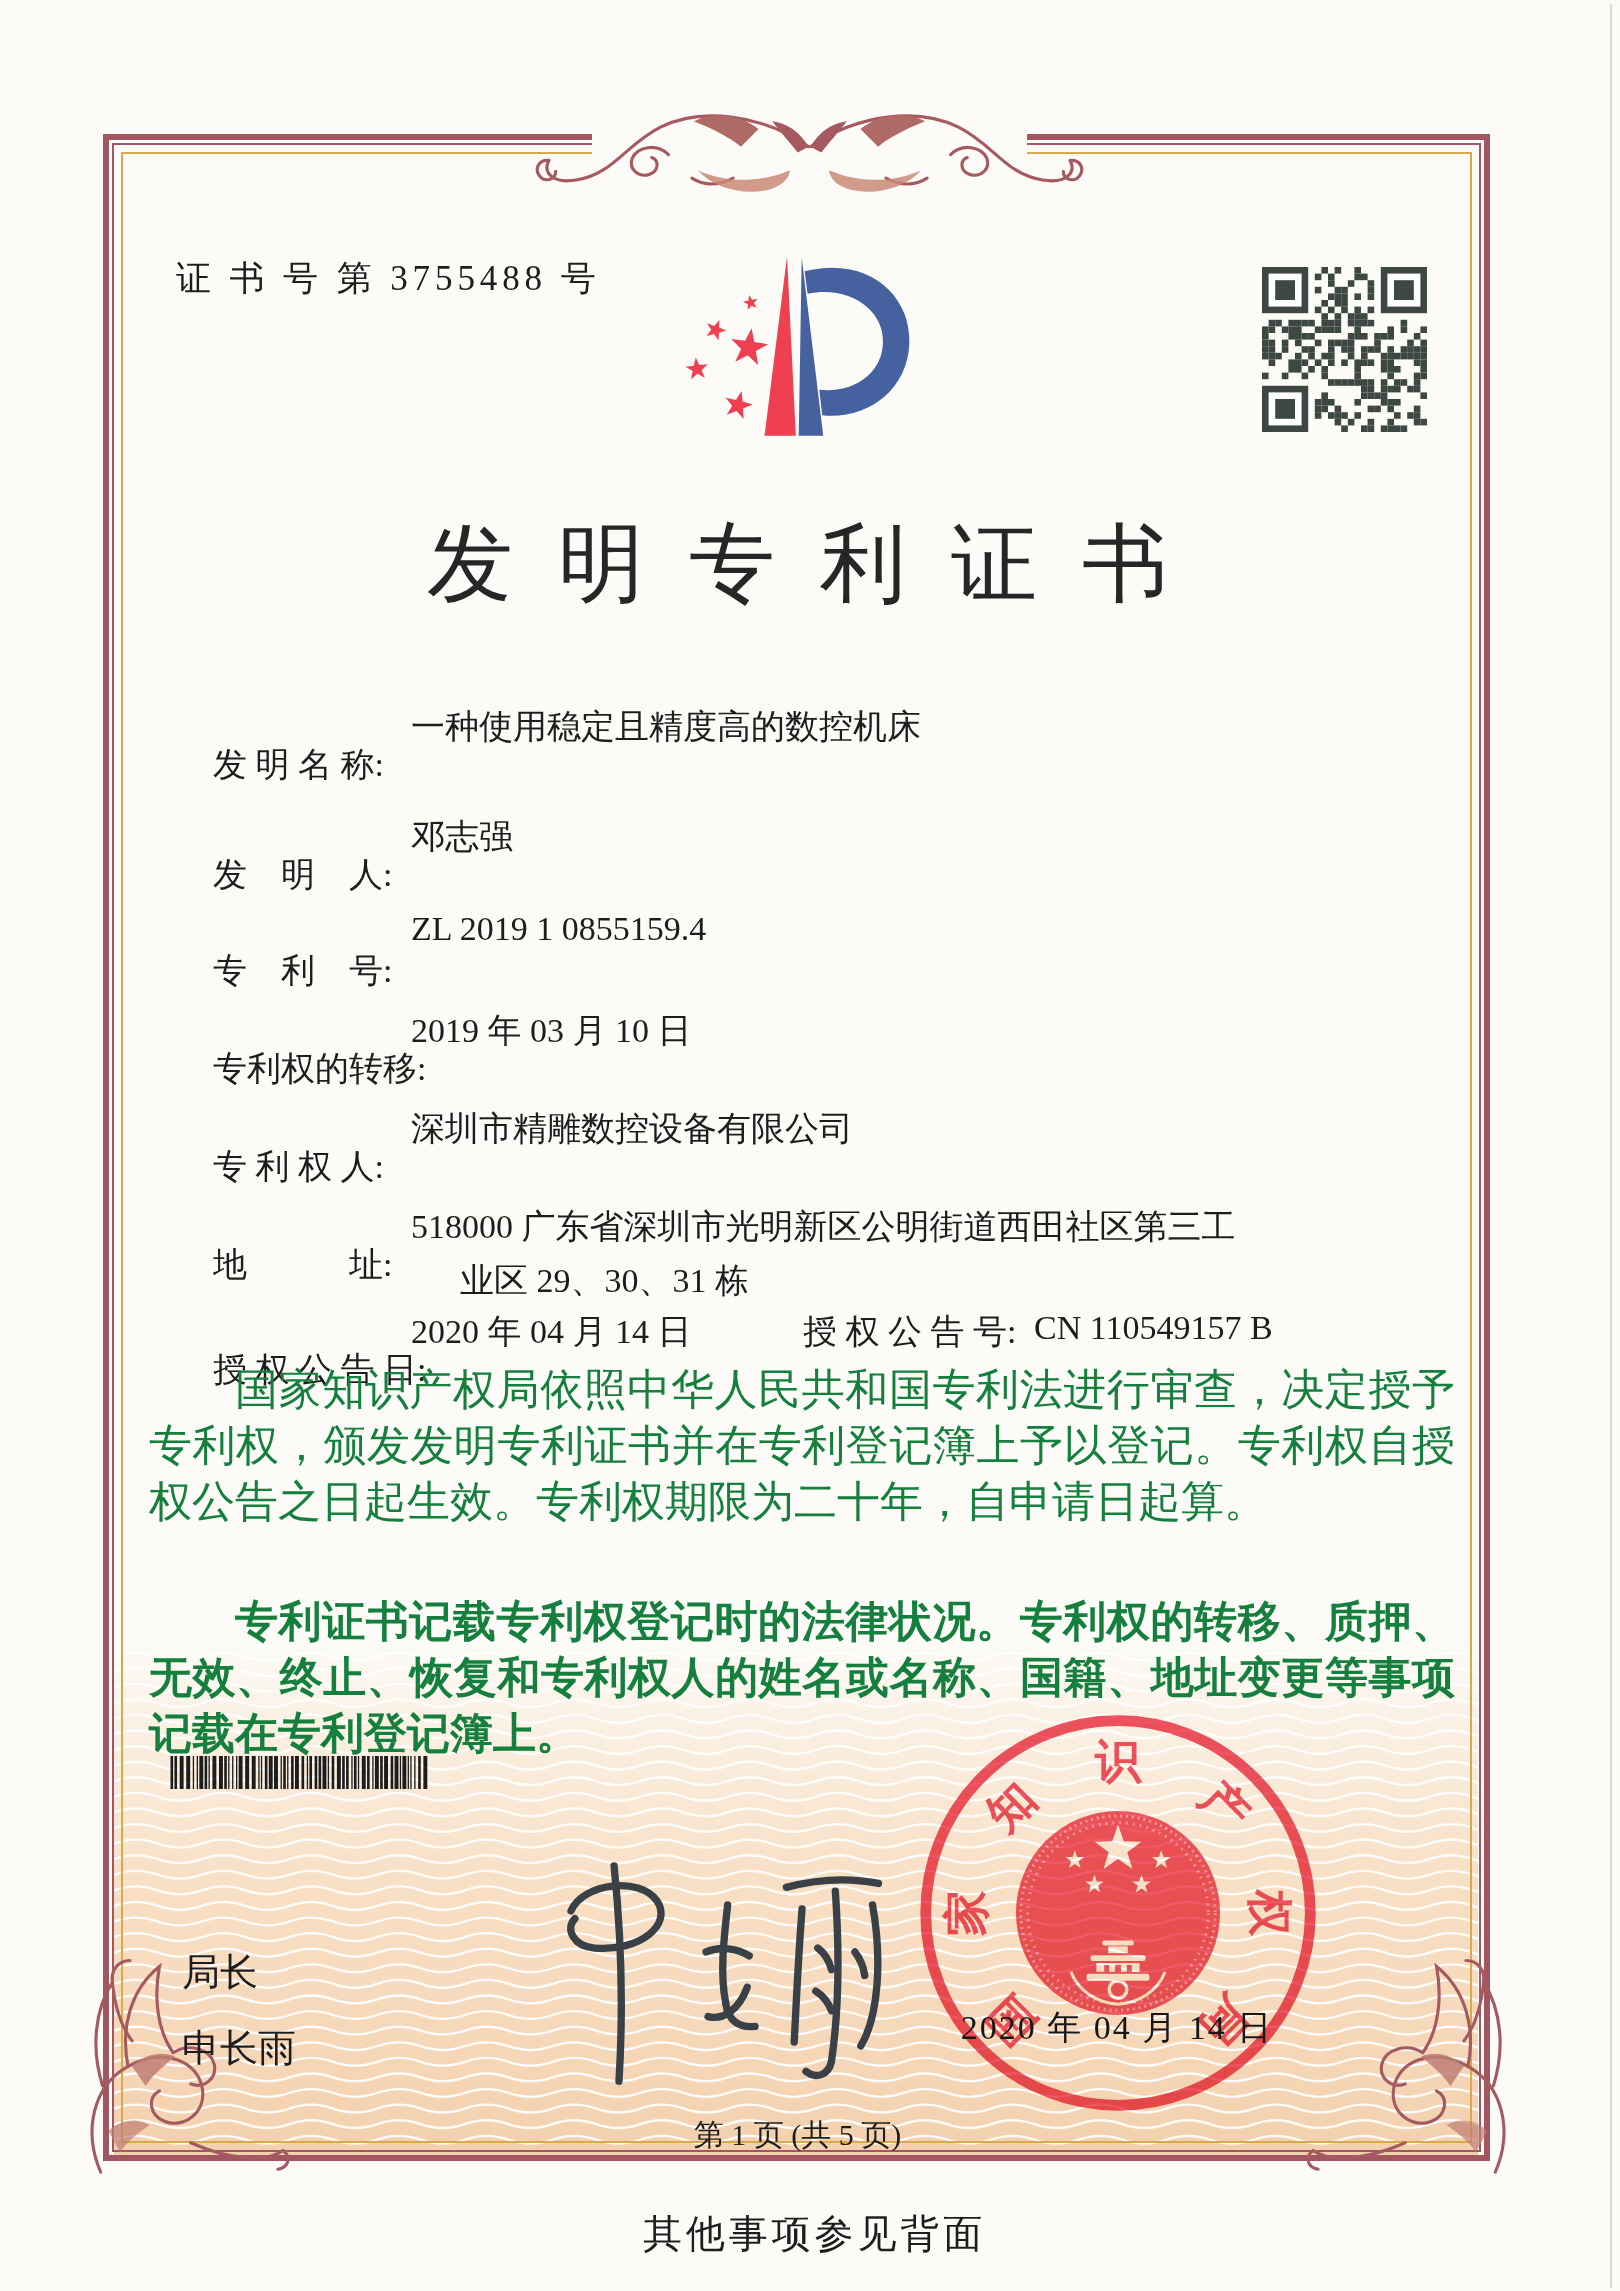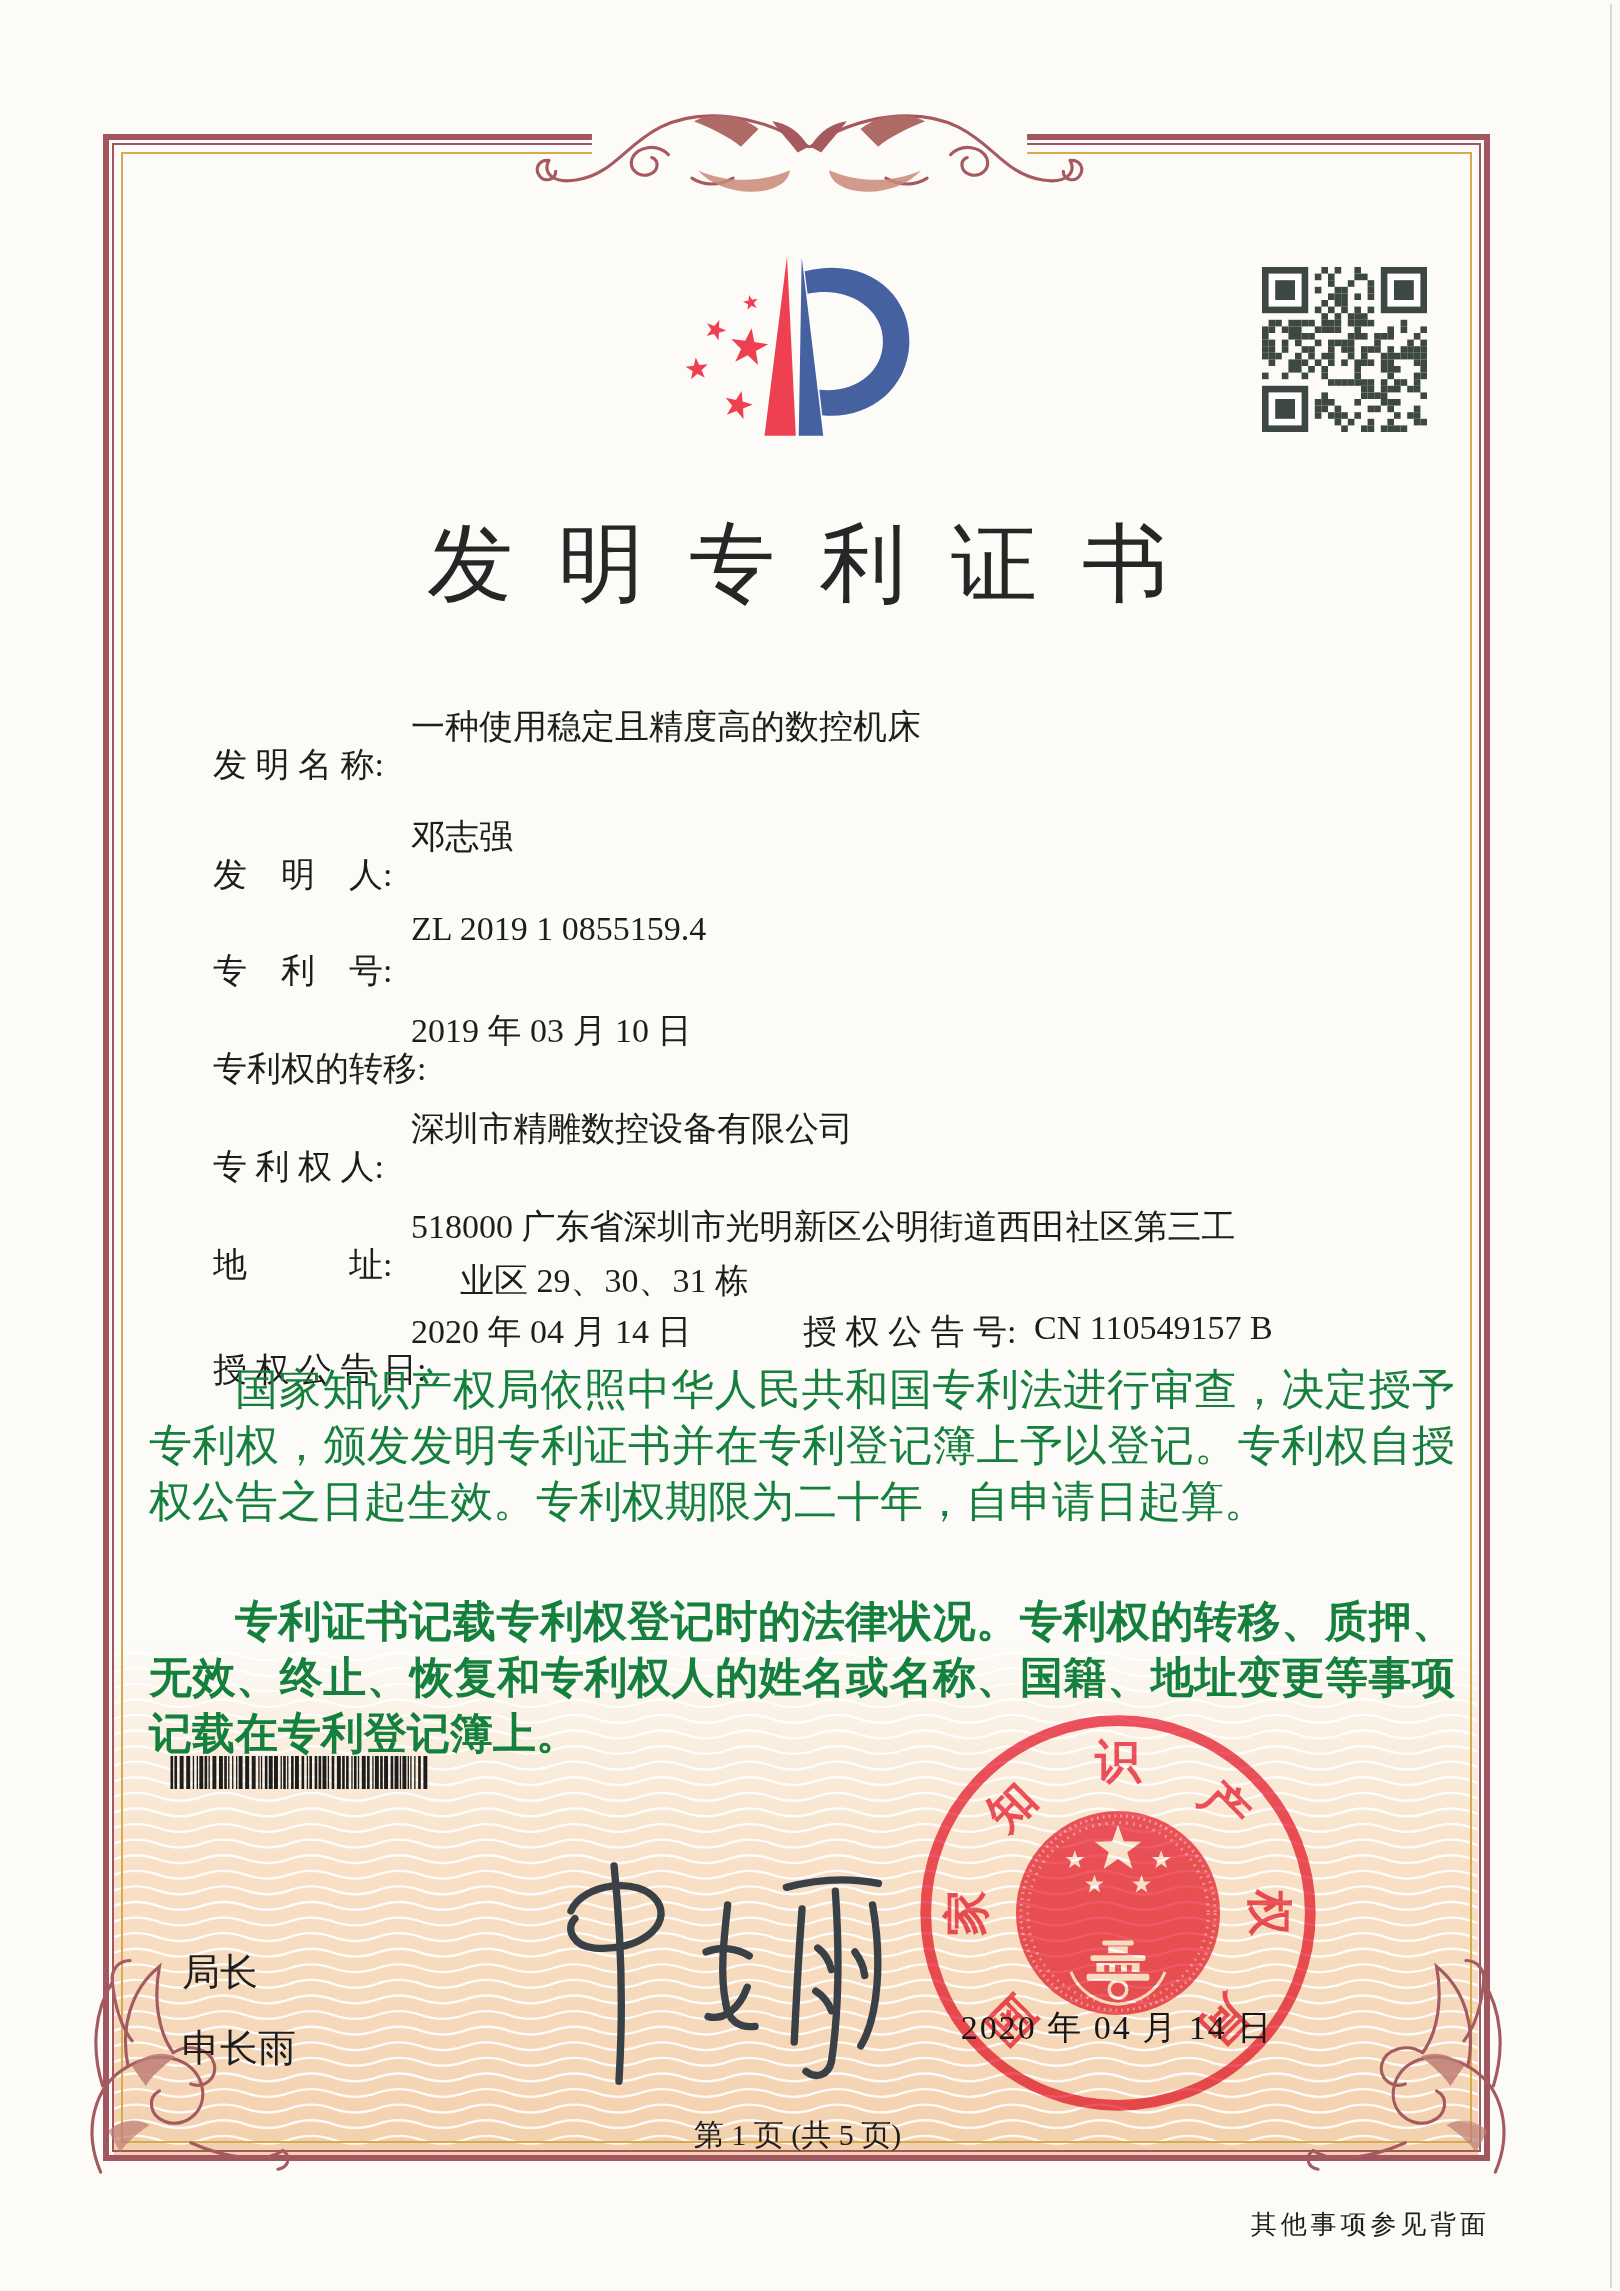--- a/index.html
+++ b/index.html
@@ -25,22 +25,22 @@
   .f-value2{position:absolute;left:281px;top:54px;white-space:pre;}
   .g-label2{position:absolute;left:624px;top:0;white-space:pre;}
   .g-value2{position:absolute;left:855px;top:0;white-space:pre;}
   .para{position:absolute;left:149px;width:1306px;font-size:43px;line-height:56px;
         text-align:justify;text-indent:2em;word-break:break-all;z-index:3;color:#15803d;}
   .sig-title{position:absolute;left:182px;top:1947px;font-size:38px;z-index:3;}
   .sig-name{position:absolute;left:182px;top:2023px;font-size:38px;z-index:3;}
   .seal-date{position:absolute;left:916px;top:2005px;width:402px;text-align:center;
              font-size:34px;letter-spacing:2px;z-index:6;color:#161616;}
   .page-num{position:absolute;left:103px;top:2115px;width:1389px;text-align:center;font-size:30px;z-index:3;}
-  .back-note{position:absolute;left:101px;top:2207px;width:1389px;text-align:right;
-             font-size:26px;letter-spacing:3.9px;z-index:3;}
+  .back-note{position:absolute;left:120px;top:2207px;width:1389px;text-align:center;
+             font-size:39px;letter-spacing:3.9px;z-index:3;}
   .seal-wrap{position:absolute;left:910px;top:1705px;width:416px;height:416px;z-index:5;
              mix-blend-mode:multiply;opacity:.94;}
   .seal-ring-char{font-family:"Liberation Serif","DejaVu Serif",serif;font-weight:bold;}
   .edge-right{position:absolute;right:7.8px;top:3.9px;bottom:3.9px;width:2px;background:#cbcbc5;opacity:.7;z-index:4;}
   svg{display:block;}
   .orn{z-index:2;}
 </style>
 </head>
 <body>
 
@@ -113,20 +113,21 @@
       <path d="M30 150 C 18 112 22 72 40 44 c 2 22 8 44 20 60"></path>
       <path d="M40 44 c -2 -12 6 -22 18 -22"></path>
       <path d="M60 130 C 72 118 90 114 104 120 C 92 130 80 140 74 150 Z" fill="#bd7d74" stroke="none" opacity=".85"></path>
       <path d="M36 196 C 48 184 66 182 78 190 C 66 198 54 208 48 218 Z" fill="#bd7d74" stroke="none" opacity=".7"></path>
     </g>
   </svg>
   <svg class="abs orn" style="left:1307px;top:1939px;" width="216" height="240" viewBox="0 0 220 245">
     <use href="#cgrp" transform="translate(220,0) scale(-1,1)"></use>
   </svg>
 
+  <div class="cert-number">证 书 号 第 3755488 号</div>
 
   <svg class="abs" style="left:603px;top:220px;z-index:3;" width="323" height="267" viewBox="0 0 330 272">
     <polygon fill="#ee4050" points="149.3,76.2 152.3,81.1 157.9,80.0 154.2,84.3 156.9,89.4 151.7,87.1 147.7,91.3 148.2,85.6 143.0,83.2 148.6,81.9"></polygon>
     <polygon fill="#ee4050" points="118.8,101.7 118.6,109.5 126.0,112.4 118.5,114.7 118.0,122.6 113.5,116.1 105.9,118.2 110.6,111.8 106.3,105.2 113.8,107.8"></polygon>
     <polygon fill="#ee4050" points="151.8,110.2 154.6,124.2 168.7,126.5 156.2,133.5 158.4,147.7 147.9,137.9 135.1,144.4 141.1,131.4 131.0,121.2 145.2,122.9"></polygon>
     <polygon fill="#ee4050" points="94.7,140.1 98.4,147.8 107.0,147.1 100.7,153.0 104.0,160.9 96.5,156.8 90.0,162.4 91.6,154.0 84.3,149.5 92.8,148.4"></polygon>
     <polygon fill="#ee4050" points="141.6,174.4 142.6,185.1 153.0,188.0 143.1,192.2 143.6,202.9 136.5,194.8 126.5,198.6 132.0,189.4 125.3,181.1 135.8,183.4"></polygon>
     <polygon points="188,37 165,220 197,220" fill="#ee4050"></polygon>
     <polygon points="203,38 200,220 225,220" fill="#46619f"></polygon>
     <path d="M206 52 C 268 36 315 74 313 126 C 311 175 268 204 224 199 L 221 173 C 256 177 286 156 286 124 C 287 92 252 66 209 75 Z" fill="#46619f"></path>

